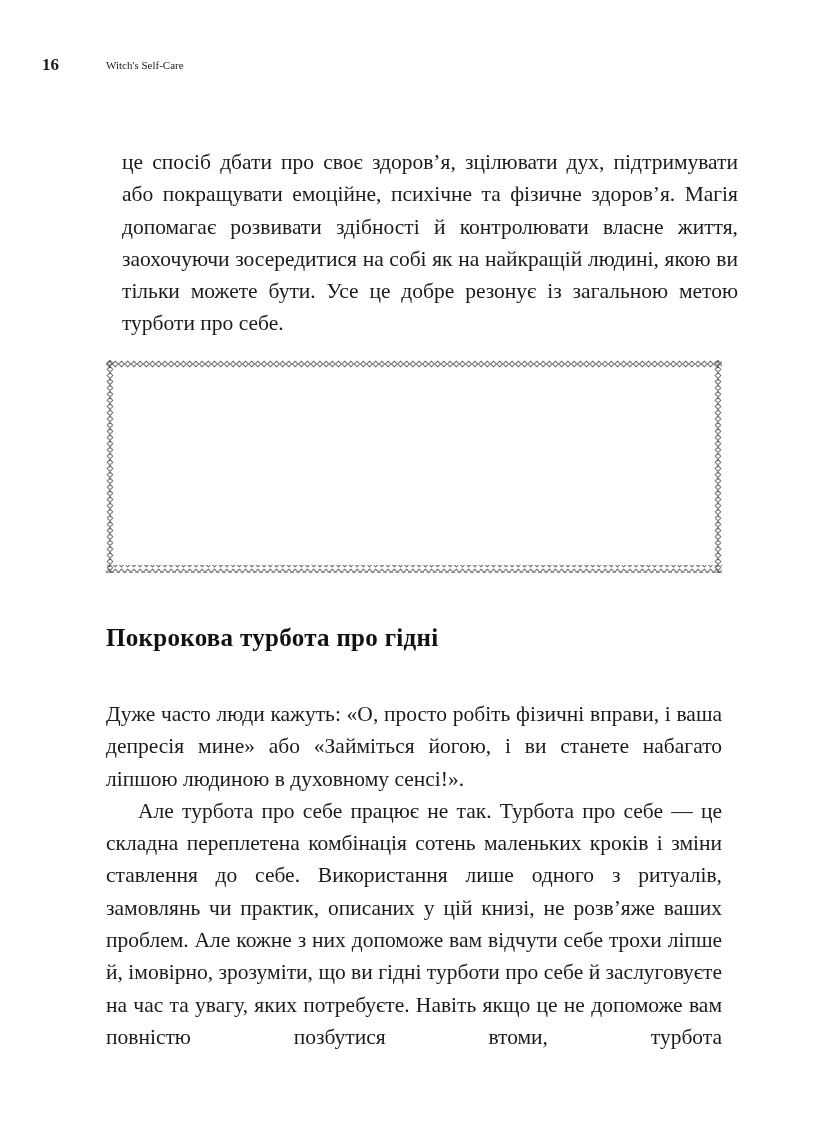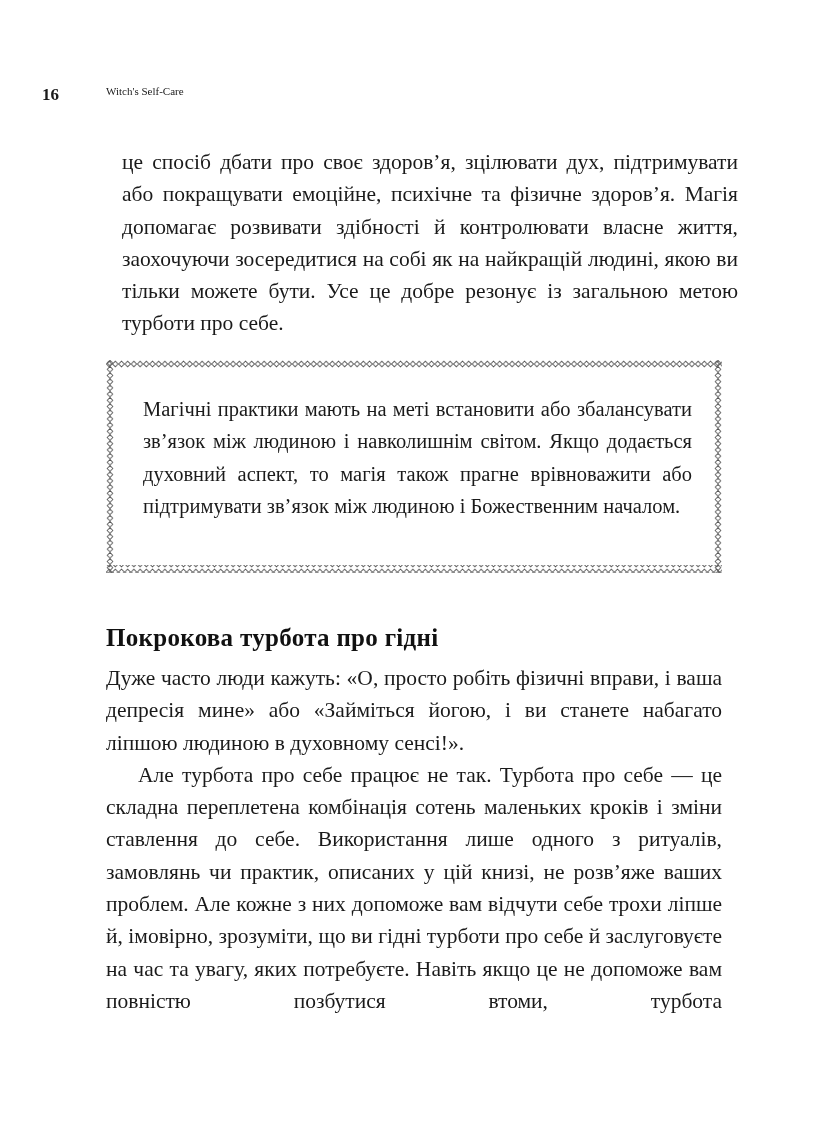--- a/index.html
+++ b/index.html
@@ -14,22 +14,21 @@
       overflow: hidden;
       color: #1a1a1a;
       font-family: "Liberation Serif", "DejaVu Serif", serif;
     }
     .running-head {
       position: absolute;
       top: 55px;
       left: 42px;
       font-size: 17px;
       display: flex;
-      align-items: flex-start;
-      margin-top: 30px;
+      align-items: center;
     }
     .page-number {
       font-weight: bold;
       width: 64px;
       font-size: 17px;
     }
     .book-title {
       font-size: 11px;
     }
     .body-text {
@@ -89,20 +88,21 @@
     }
     .section-body p {
       margin: 0;
       text-align: justify;
     }
     .section-body p.indent {
       text-indent: 32px;
     }
     .section-body p.last-line-left {
       text-align-last: left;
+      margin-top: 36px;
     }
     .section-body p.last-line-justify {
       text-align-last: justify;
     }
   </style>
 </head>
 <body>
 
 <header class="running-head">
   <span class="page-number">16</span>
@@ -121,21 +121,20 @@
       </pattern>
       <pattern id="chainV" x="0" y="0" width="8" height="6.2" patternUnits="userSpaceOnUse">
         <path d="M4 0.4 L6.8 3.1 L4 5.8 L1.2 3.1 Z" fill="none" stroke="#555" stroke-width="0.9"></path>
       </pattern>
     </defs>
     <rect x="0" y="0" width="616" height="8" fill="url(#chainH)"></rect>
     <rect x="0" y="205" width="616" height="8" fill="url(#chainH)"></rect>
     <rect x="0" y="0" width="8" height="213" fill="url(#chainV)"></rect>
     <rect x="608" y="0" width="8" height="213" fill="url(#chainV)"></rect>
   </svg>
-  <p class="callout-text">Магічні практики мають на меті встановити або збалансувати зв’язок між людиною і навколишнім світом. Якщо додається духовний аспект, то магія також прагне врівноважити або підтримувати зв’язок між людиною і Божественним началом.</p>
 </aside>
 
 <h2 class="section-heading">Покрокова турбота про гідні</h2>
 
 <div class="section-body">
   <p class="last-line-left">Дуже часто люди кажуть: «О, просто робіть фізичні вправи, і ваша депресія мине» або «Займіться йогою, і ви станете набагато ліпшою людиною в духовному сенсі!».</p>
   <p class="indent last-line-justify">Але турбота про себе працює не так. Турбота про себе — це складна переплетена комбінація сотень маленьких кроків і зміни ставлення до себе. Використання лише одного з ритуалів, замовлянь чи практик, описаних у цій книзі, не розв’яже ваших проблем. Але кожне з них допоможе вам відчути себе трохи ліпше й, імовірно, зрозуміти, що ви гідні турботи про себе й заслуговуєте на час та увагу, яких потребуєте. Навіть якщо це не допоможе вам повністю позбутися втоми, турбота</p>
 </div>
 
 </body></html>

